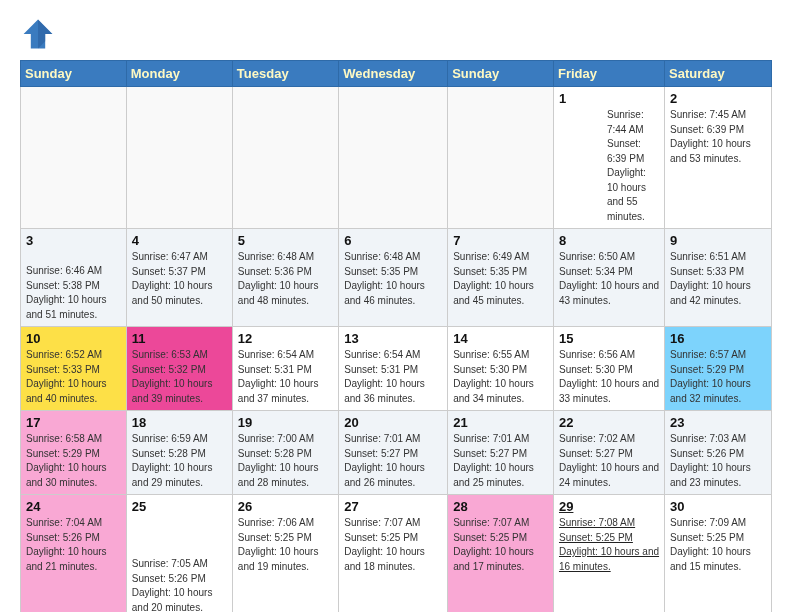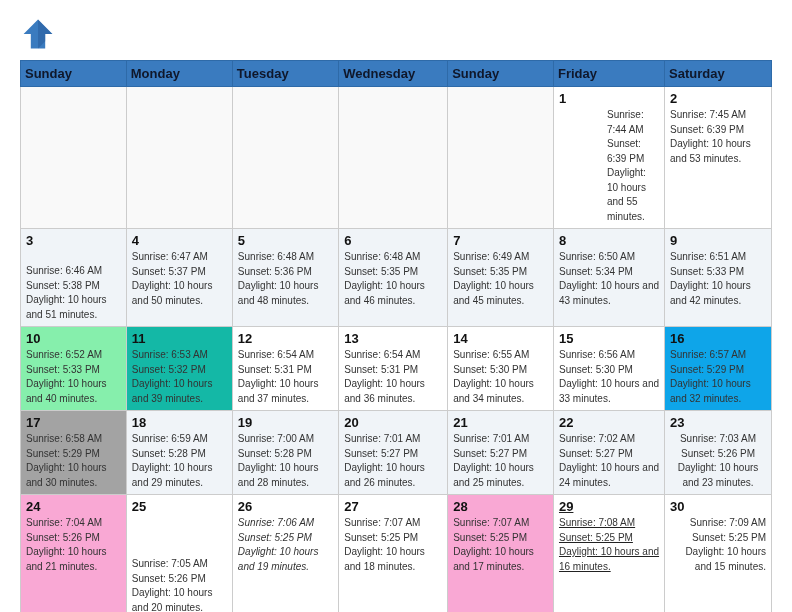--- a/index.html
+++ b/index.html
@@ -50,21 +50,21 @@
       font-size: 15px;
       color: #555;
     }
     .calendar {
       width: 100%;
       border-collapse: collapse;
       border: 1px solid #ccc;
     }
     .calendar th {
       background-color: #3a7bbf;
-      color: #0f172a;
+      color: #fef9c3;
       font-size: 13px;
       padding: 5px 4px;
       text-align: left;
       border: 1px solid #2e6aa8;
       font-weight: bold;
     }
     .calendar td {
       vertical-align: top;
       width: 113px;
       min-height: 80px;
@@ -187,27 +187,27 @@
 Daylight: 10 hours and 43 minutes.</div>
           </td>
           <td style="background: rgb(240, 244, 248);">
             <span class="day-num">9</span>
             <div class="day-info" style="white-space: pre-line;">Sunrise: 6:51 AM
 Sunset: 5:33 PM
 Daylight: 10 hours and 42 minutes.</div>
           </td>
         </tr>
         <tr>
-          <td style="background: #86efac;">
+          <td style="background: #fde047;">
             <span class="day-num">10</span>
             <div class="day-info" style="white-space: pre-line;">Sunrise: 6:52 AM
 Sunset: 5:33 PM
 Daylight: 10 hours and 40 minutes.</div>
           </td>
-          <td style="background: #14b8a6;">
+          <td style="background: #ec4899;">
             <span class="day-num">11</span>
             <div class="day-info" style="white-space: pre-line;">Sunrise: 6:53 AM
 Sunset: 5:32 PM
 Daylight: 10 hours and 39 minutes.</div>
           </td>
           <td style="background: rgb(255, 255, 255);">
             <span class="day-num">12</span>
             <div class="day-info" style="white-space: pre-line;">Sunrise: 6:54 AM
 Sunset: 5:31 PM
 Daylight: 10 hours and 37 minutes.</div>
@@ -223,29 +223,29 @@
             <div class="day-info" style="white-space: pre-line;">Sunrise: 6:55 AM
 Sunset: 5:30 PM
 Daylight: 10 hours and 34 minutes.</div>
           </td>
           <td style="background: rgb(255, 255, 255);">
             <span class="day-num">15</span>
             <div class="day-info" style="white-space: pre-line;">Sunrise: 6:56 AM
 Sunset: 5:30 PM
 Daylight: 10 hours and 33 minutes.</div>
           </td>
-          <td style="background: #0ea5e9;">
+          <td style="background: #7dd3fc;">
             <span class="day-num">16</span>
             <div class="day-info" style="white-space: pre-line;">Sunrise: 6:57 AM
 Sunset: 5:29 PM
 Daylight: 10 hours and 32 minutes.</div>
           </td>
         </tr>
         <tr>
-          <td style="background: #a3a3a3;">
+          <td style="background: #f9a8d4;">
             <span class="day-num">17</span>
             <div class="day-info" style="white-space: pre-line;">Sunrise: 6:58 AM
 Sunset: 5:29 PM
 Daylight: 10 hours and 30 minutes.</div>
           </td>
           <td style="background: rgb(240, 244, 248);">
             <span class="day-num">18</span>
             <div class="day-info" style="white-space: pre-line;">Sunrise: 6:59 AM
 Sunset: 5:28 PM
 Daylight: 10 hours and 29 minutes.</div>
@@ -269,41 +269,41 @@
 Daylight: 10 hours and 25 minutes.</div>
           </td>
           <td style="background: rgb(240, 244, 248);">
             <span class="day-num">22</span>
             <div class="day-info" style="white-space: pre-line;">Sunrise: 7:02 AM
 Sunset: 5:27 PM
 Daylight: 10 hours and 24 minutes.</div>
           </td>
           <td style="background: rgb(240, 244, 248);">
             <span class="day-num">23</span>
-            <div class="day-info" style="white-space: pre-line; text-align: center;">Sunrise: 7:03 AM
+            <div class="day-info" style="white-space: pre-line;">Sunrise: 7:03 AM
 Sunset: 5:26 PM
 Daylight: 10 hours and 23 minutes.</div>
           </td>
         </tr>
         <tr>
           <td style="background: #f9a8d4;">
             <span class="day-num">24</span>
             <div class="day-info" style="white-space: pre-line;">Sunrise: 7:04 AM
 Sunset: 5:26 PM
 Daylight: 10 hours and 21 minutes.</div>
           </td>
           <td style="background: rgb(255, 255, 255);">
             <span class="day-num">25</span>
             <div class="day-info" style="white-space: pre-line; margin-top: 43px;">Sunrise: 7:05 AM
 Sunset: 5:26 PM
 Daylight: 10 hours and 20 minutes.</div>
           </td>
           <td style="background: rgb(255, 255, 255);">
             <span class="day-num">26</span>
-            <div class="day-info" style="white-space: pre-line; font-style: italic;">Sunrise: 7:06 AM
+            <div class="day-info" style="white-space: pre-line;">Sunrise: 7:06 AM
 Sunset: 5:25 PM
 Daylight: 10 hours and 19 minutes.</div>
           </td>
           <td style="background: rgb(255, 255, 255);">
             <span class="day-num">27</span>
             <div class="day-info" style="white-space: pre-line;">Sunrise: 7:07 AM
 Sunset: 5:25 PM
 Daylight: 10 hours and 18 minutes.</div>
           </td>
           <td style="background: #f9a8d4;">
@@ -313,20 +313,20 @@
 Daylight: 10 hours and 17 minutes.</div>
           </td>
           <td style="background: rgb(255, 255, 255); text-decoration: underline;">
             <span class="day-num">29</span>
             <div class="day-info" style="white-space: pre-line;">Sunrise: 7:08 AM
 Sunset: 5:25 PM
 Daylight: 10 hours and 16 minutes.</div>
           </td>
           <td style="background: rgb(255, 255, 255);">
             <span class="day-num">30</span>
-            <div class="day-info" style="white-space: pre-line; text-align: right;">Sunrise: 7:09 AM
+            <div class="day-info" style="white-space: pre-line;">Sunrise: 7:09 AM
 Sunset: 5:25 PM
 Daylight: 10 hours and 15 minutes.</div>
           </td>
         </tr>
       </tbody>
   </table>
 </div>
 
 </body></html>

